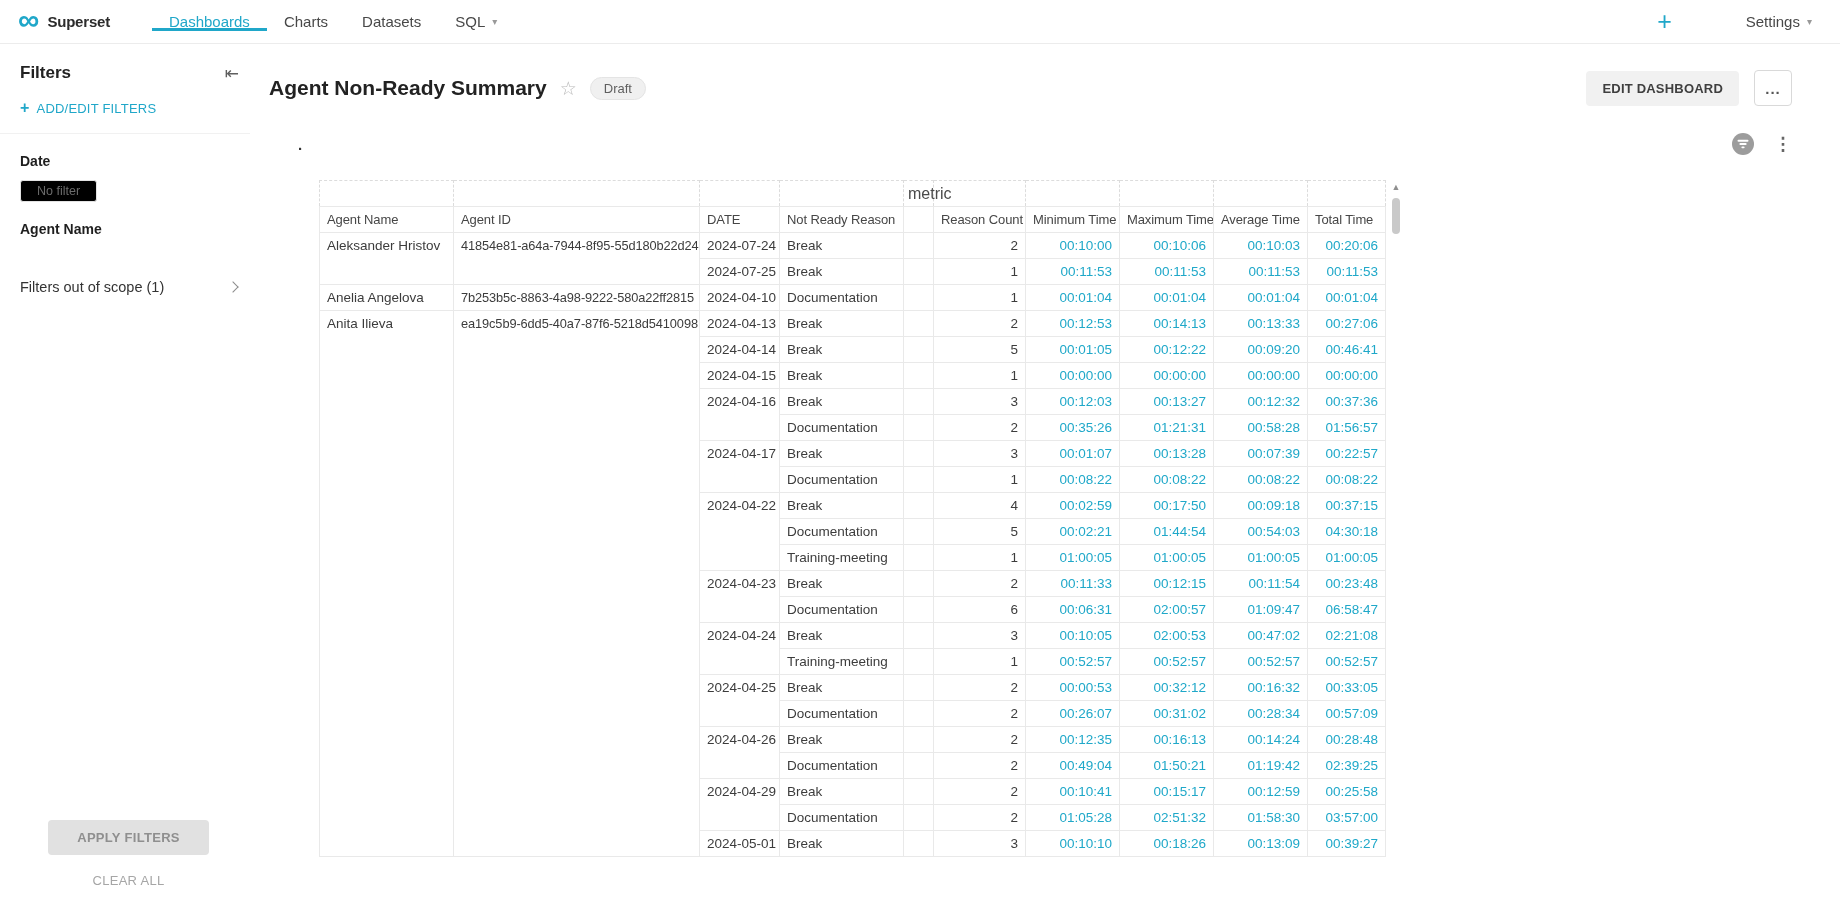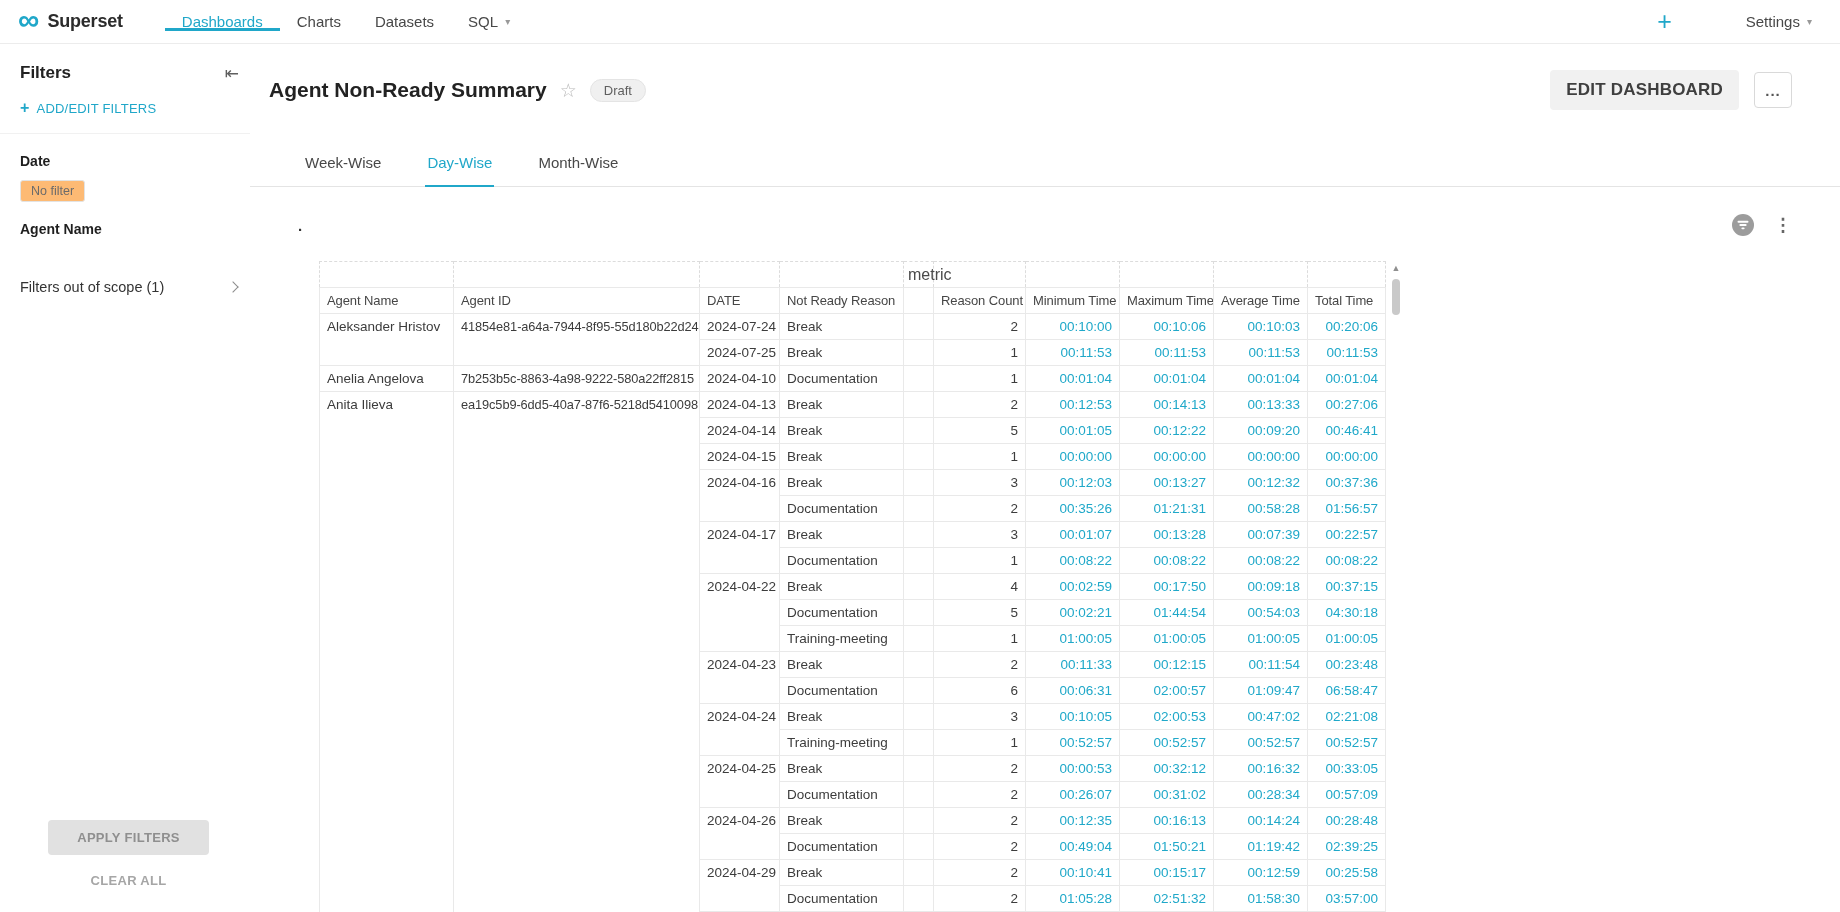--- a/index.html
+++ b/index.html
@@ -5,21 +5,21 @@
   * { margin:0; padding:0; box-sizing:border-box; }
   html,body { width:1840px; height:912px; overflow:hidden; background:#fff;
               font-family:"Liberation Sans", sans-serif; color:#3c3c3c; }
   .screen { position:relative; width:1840px; height:912px; overflow:hidden; background:#fff; }
 
   
   .topnav { height:44px; display:flex; align-items:stretch; padding:0 28px 0 18px;
             border-bottom:1px solid #ececec; background:#fff; }
   .brand { display:flex; align-items:center; gap:8px; margin-right:42px; cursor:pointer; }
   .infinity { color:#20a7c9; font-size:30px; font-weight:700; line-height:1; margin-top:-3px; }
-  .brand-name { font-size:18px; font-weight:700; color:#2b2b2b; letter-spacing:-0.2px; }
+  .brand-name { font-size:15px; font-weight:700; color:#2b2b2b; letter-spacing:-0.2px; }
   .nav-menu { display:flex; align-items:center; }
   .nav-item { position:relative; display:flex; align-items:center; padding:0 17px;
               font-size:15px; color:#484848; cursor:pointer; }
   .nav-item.active { color:#20a7c9; }
   .nav-item.active::after { content:""; position:absolute; left:0; right:0; bottom:-1px;
               height:3px; background:#20a7c9; }
   .caret { font-size:10px; color:#999; margin-left:7px; }
   .nav-right { margin-left:auto; display:flex; align-items:center; gap:30px; }
   .plus-btn { color:#20a7c9; font-size:25px; font-weight:400; line-height:1; cursor:pointer; }
   .settings { display:flex; align-items:center; font-size:15px; color:#484848; cursor:pointer;margin-left:44px; }
@@ -30,47 +30,47 @@
   .filters-head { display:flex; align-items:center; justify-content:space-between;
              padding:19px 18px 13px 20px; }
   .filters-title { font-size:17px; font-weight:600; color:#222; }
   .collapse-icon { font-size:17px; color:#5f5f5f; cursor:pointer; line-height:1; }
   .add-edit { display:flex; align-items:center; gap:7px; padding:4px 20px 17px;
              color:#20a7c9; font-size:13px; font-weight:500; letter-spacing:.2px;
              border-bottom:1px solid #f1f1f1; cursor:pointer; }
   .add-edit .plus-mini { font-size:16px; font-weight:600; line-height:1; }
   .filter-section { padding:19px 20px 0; }
   .filter-label { font-size:14px; font-weight:700; color:#1f1f1f; }
-  .tag { display:inline-block; margin-top:11px; background:#fdba74; border:1px solid #e3e3e3;
-         border-radius:3px; padding:3px 10px; font-size:12.5px; color:#6b6b6b; cursor:pointer; }
+  .tag { display:inline-block; margin-top:11px; background:#000000; border:1px solid #e3e3e3;
+         border-radius:3px; padding:3px 16px; font-size:12.5px; color:#6b6b6b; cursor:pointer; }
   .select { margin-top:11px; height:34px; border:1px solid #d9d9d9; border-radius:5px;
             background:#fff; display:flex; align-items:center; justify-content:space-between;
             padding:0 12px; cursor:pointer; }
   .select .placeholder { color:#c3c3c3; font-size:14px; }
   .chev-down { border:solid #bfbfbf; border-width:0 1.6px 1.6px 0; padding:3.2px;
             transform:rotate(45deg); margin-top:-4px; }
   .out-of-scope { margin-top:30px; padding:12px 20px; display:flex; align-items:center;
             justify-content:space-between; font-size:14.5px; color:#333; cursor:pointer; }
   .chev-right { border:solid #8c8c8c; border-width:0 1.5px 1.5px 0; padding:3.5px;
             transform:rotate(-45deg); }
   .apply-area { position:absolute; bottom:24px; left:0; right:0; text-align:center; }
   .apply-btn { display:inline-block; background:#e1e1e1; color:#8f8f8f; font-size:13px;
             font-weight:600; letter-spacing:.3px; padding:10px 29px; border-radius:4px; cursor:not-allowed; }
-  .clear-btn { margin-top:18px; color:#a6a6a6; font-size:13px; font-weight:700;
+  .clear-btn { margin-top:18px; color:#a6a6a6; font-size:13px; font-weight:400;
             letter-spacing:.3px; cursor:pointer;text-align:center; }
 
   
   .main { position:absolute; top:44px; left:250px; right:0; bottom:0; overflow:hidden; background:#fff; }
   .dash-header { display:flex; align-items:center; gap:13px; padding:26px 48px 0 19px; }
   .dash-title { font-size:21px; font-weight:600; color:#222; }
   .star { font-size:19px; color:#b8b8b8; cursor:pointer; line-height:1; }
   .draft { background:#f0f0f0; border:1px solid #e4e4e4; color:#5f5f5f; font-size:13px;
            padding:3px 13px; border-radius:12px; }
   .header-actions { margin-left:auto; display:flex; align-items:center; gap:15px; }
-  .edit-btn { background:#f1f1f1; color:#3f3f3f; font-size:17px; font-weight:600;
+  .edit-btn { background:#f1f1f1; color:#3f3f3f; font-size:13px; font-weight:600;
            letter-spacing:.2px; padding:10px 16px; border-radius:4px; cursor:pointer; }
   .more-btn { width:38px; height:36px; border:1px solid #d9d9d9; border-radius:4px;
            display:flex; align-items:center; justify-content:center; color:#555;
            font-size:15px; font-weight:700; letter-spacing:1px; cursor:pointer; }
   .tab-bar { margin-top:32px; padding-left:53px; display:flex; gap:42px;
            border-bottom:1px solid #e4e4e4; }
   .tab { padding:12px 2px 14px; font-size:15px; color:#484848; cursor:pointer;
            border-bottom:2px solid transparent; margin-bottom:-1px; }
   .tab.active { color:#20a7c9; border-bottom-color:#20a7c9; }
   .chart-header { margin:26px 48px 0; display:flex; align-items:center; height:24px; }
@@ -158,25 +158,20 @@
     <div class="dash-header">
       <span class="dash-title">Agent Non-Ready Summary</span>
       <span class="star">☆</span>
       <span class="draft">Draft</span>
       <div class="header-actions">
         <div class="edit-btn">EDIT DASHBOARD</div>
         <div class="more-btn">...</div>
       </div>
     </div>
 
-    <div class="tab-bar">
-      <div class="tab">Week-Wise</div>
-      <div class="tab active">Day-Wise</div>
-      <div class="tab">Month-Wise</div>
-    </div>
 
     <div class="chart-header">
       <span class="chart-title">.</span>
       <div class="chart-controls">
         <span class="filter-badge">
           <svg width="22" height="22" viewBox="0 0 22 22">
             <circle cx="11" cy="11" r="11" fill="#9c9c9c"></circle>
             <rect x="5.5" y="6.8" width="11" height="1.9" rx="0.95" fill="#ffffff"></rect>
             <rect x="7.4" y="10.1" width="7.2" height="1.9" rx="0.95" fill="#ffffff"></rect>
             <rect x="9.4" y="13.4" width="3.2" height="1.9" rx="0.95" fill="#ffffff"></rect>

